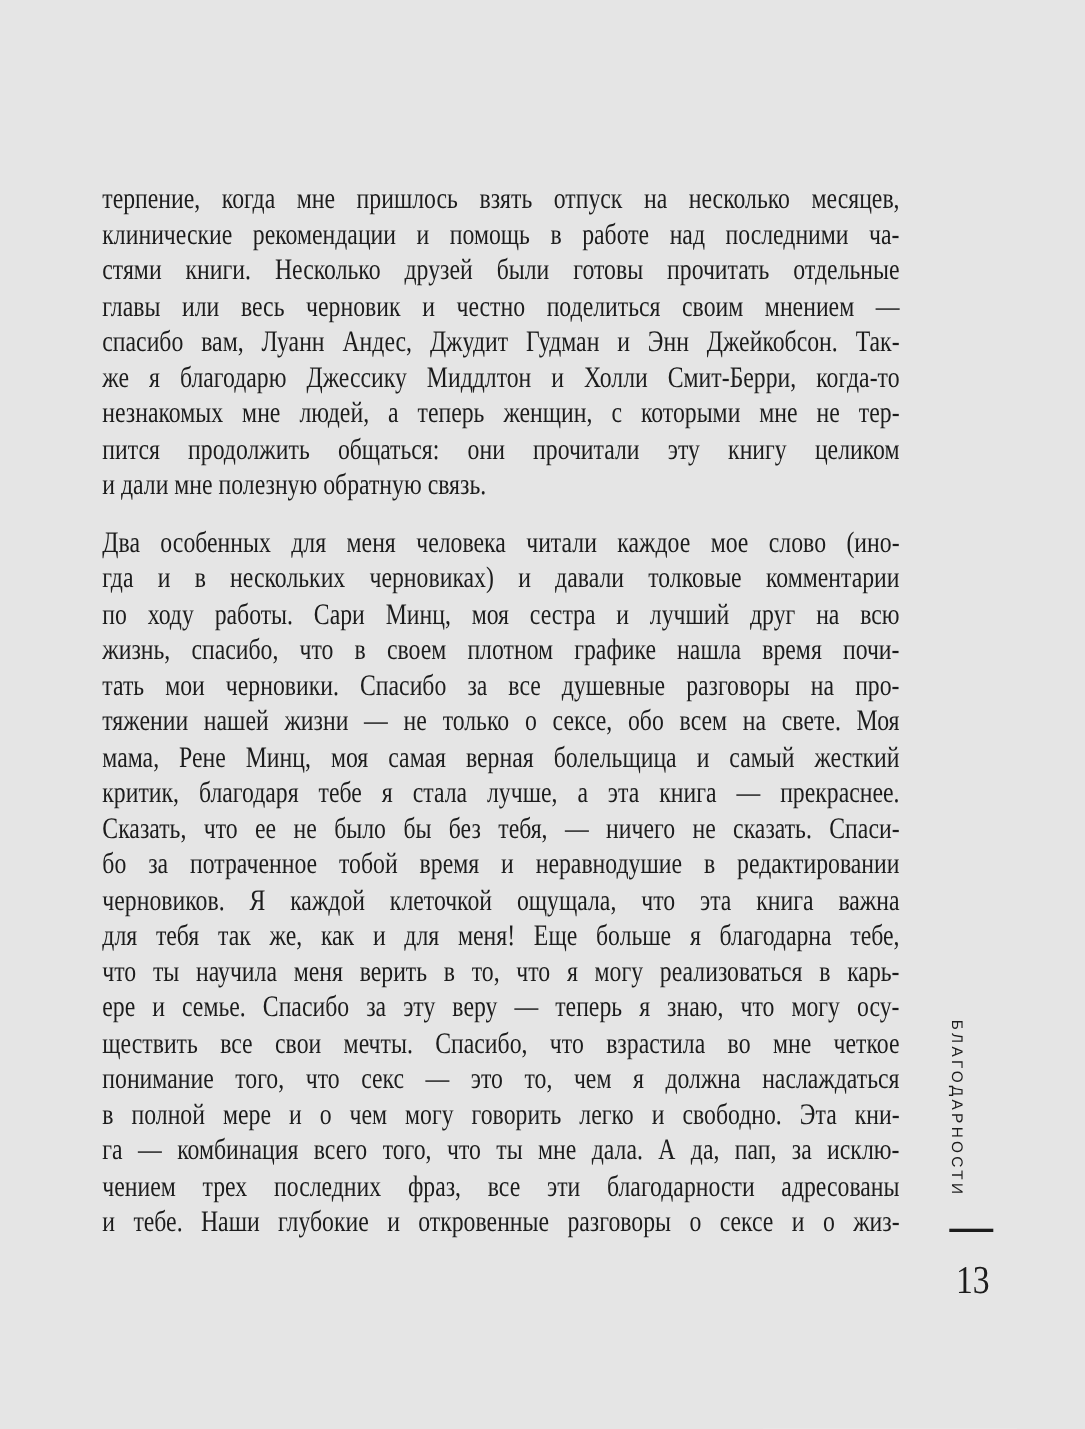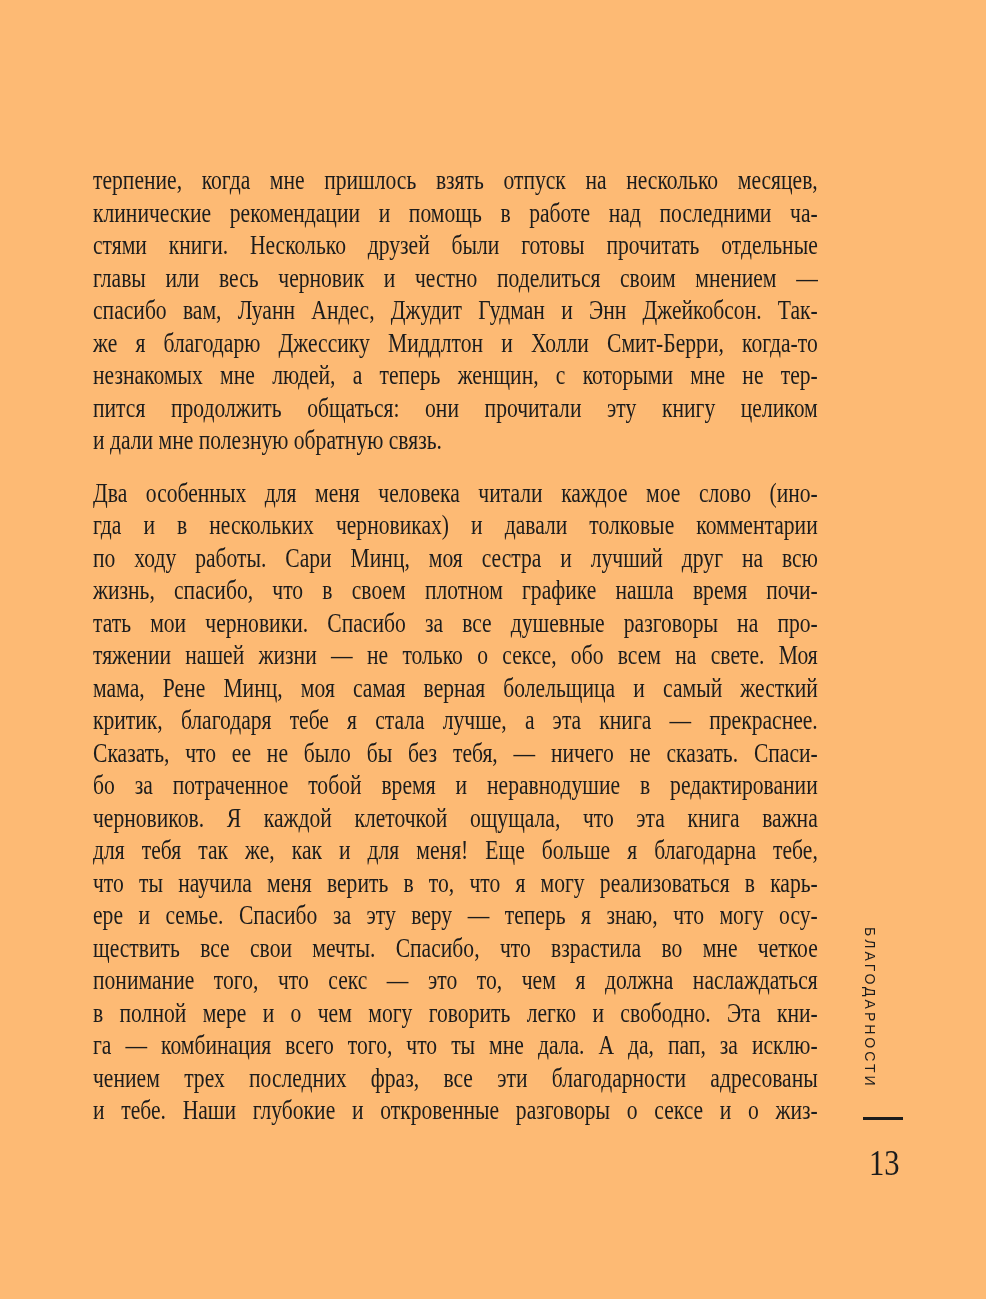--- a/index.html
+++ b/index.html
@@ -66,21 +66,21 @@
     font-size: 36px;
     line-height: 1.15;
     transform: scaleX(0.85);
     transform-origin: 0 0;
     color: #1c1c1c;
   }
 </style>
 </head>
 <body>
 
-<div class="page" style="background: #fdba74; color: rgb(28, 28, 28);">
+<div class="page" style="background: #e5e5e5; color: rgb(28, 28, 28);">
 
   <div class="text-block">
       <div class="paragraph">
         <div class="line line-just">
           <span>терпение,</span>
           <span>когда</span>
           <span>мне</span>
           <span>пришлось</span>
           <span>взять</span>
           <span>отпуск</span>

